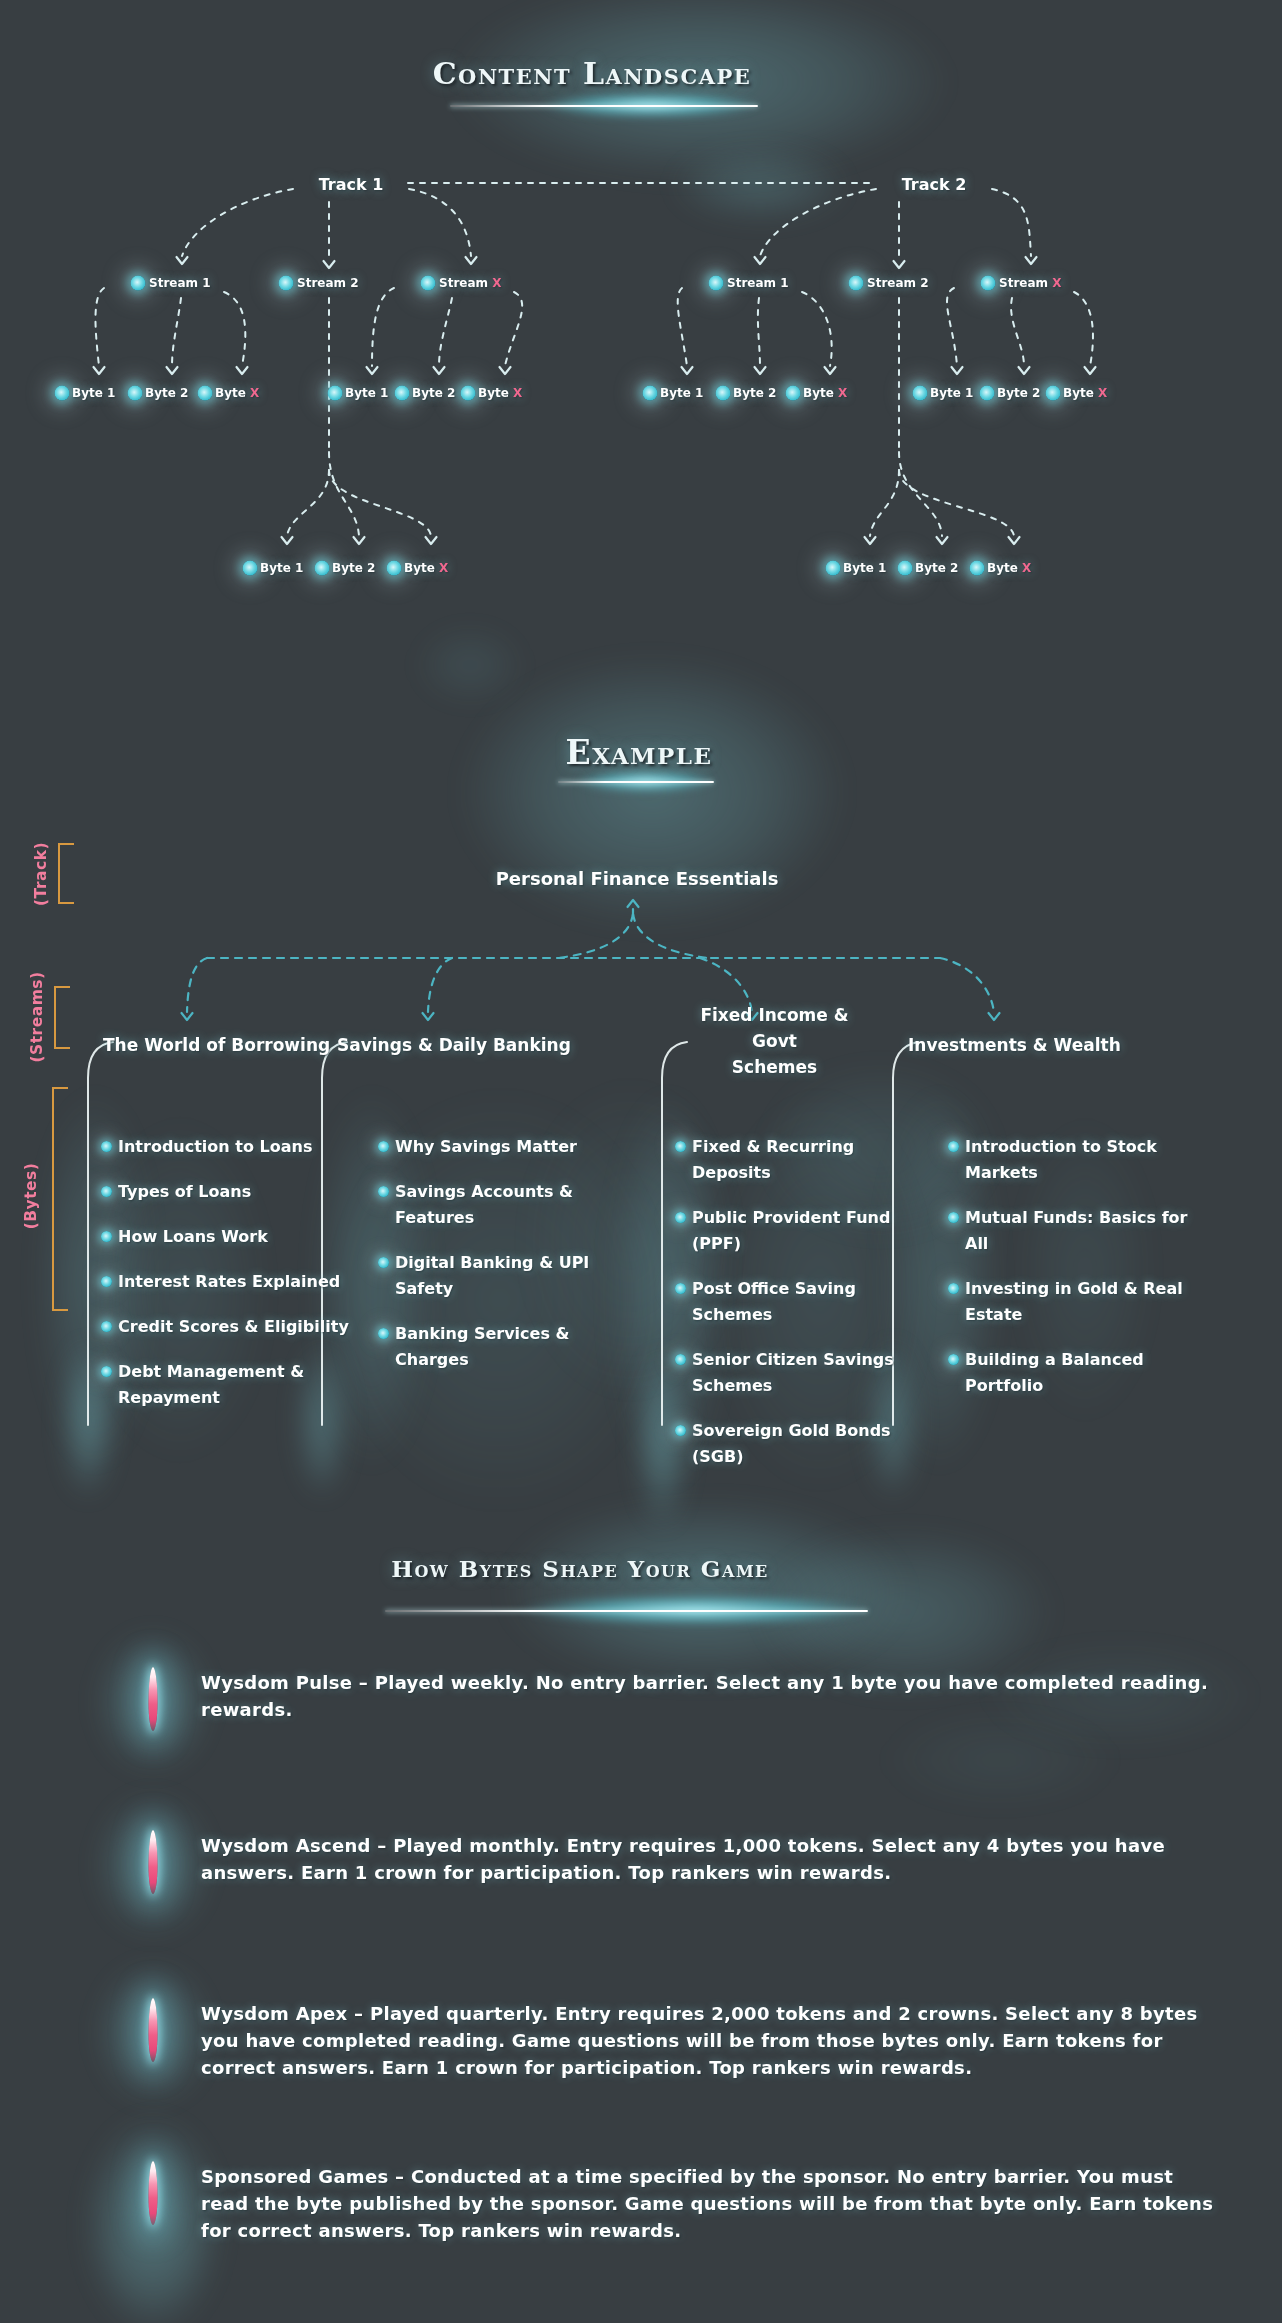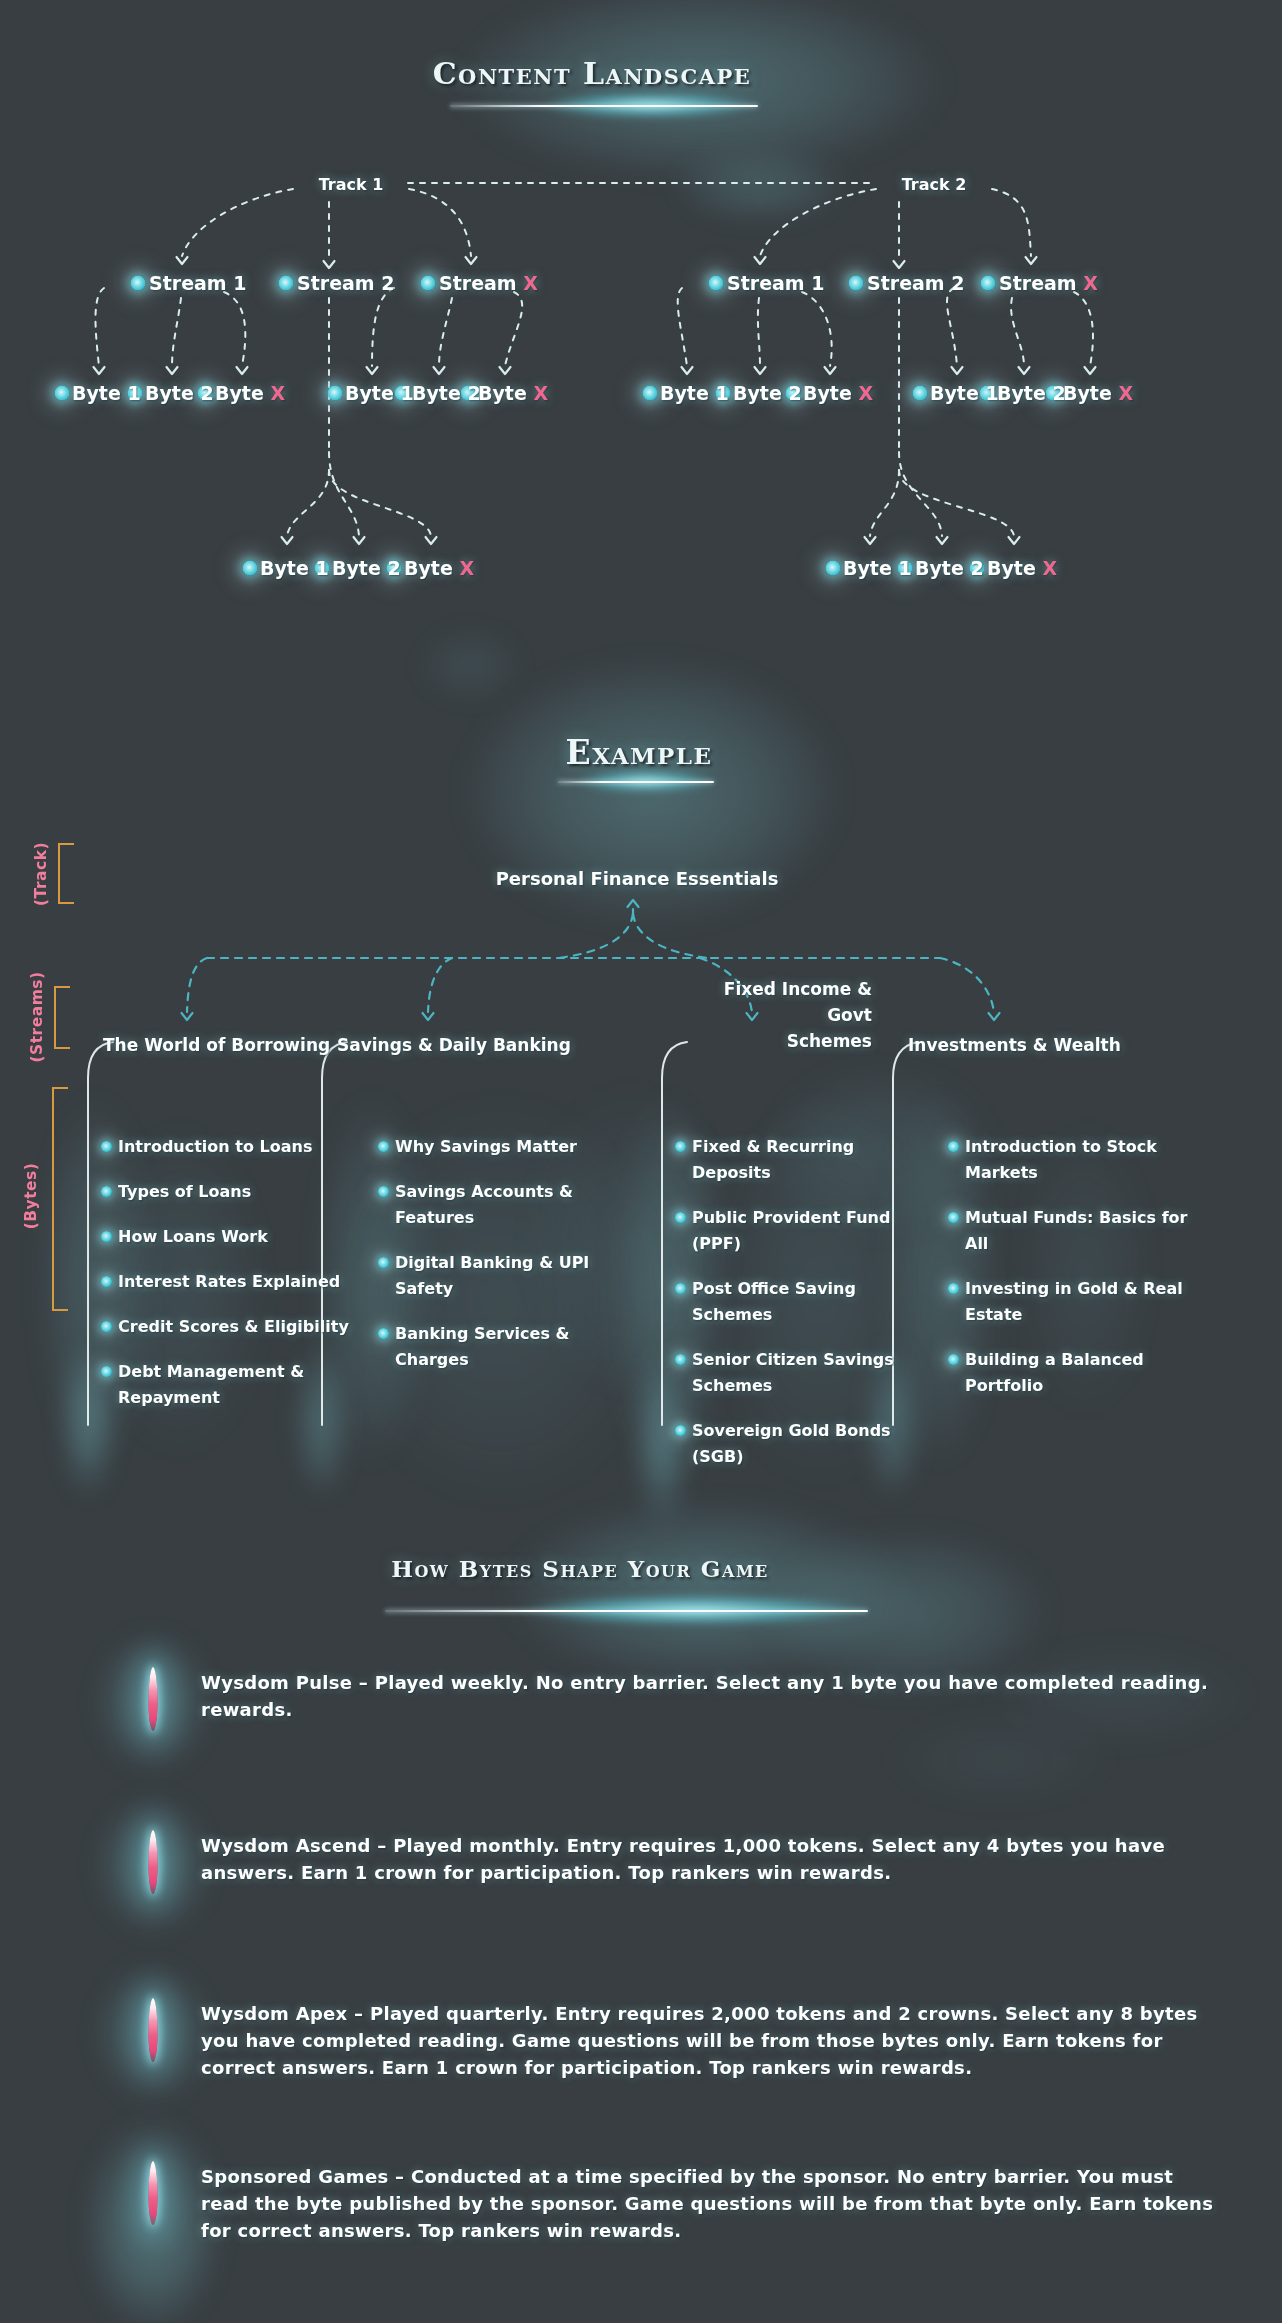--- a/index.html
+++ b/index.html
@@ -15,21 +15,21 @@
   .serif-title{position:absolute;transform:translate(-50%,-50%);z-index:4;white-space:nowrap;
      font-family:"DejaVu Serif","Liberation Serif",serif;font-variant:small-caps;font-weight:700;
      color:#eef7f8;letter-spacing:1.5px;text-shadow:2px 2px 3px rgba(22,27,30,.85),0 0 14px rgba(140,230,240,.35);}
   .t1{font-size:30px;} .t2{font-size:33px;} .t3{font-size:23px;}
   .comet-line{position:absolute;height:2px;z-index:3;border-radius:2px;
      background:linear-gradient(to right,rgba(255,255,255,.25),#fff 30%,#fff);box-shadow:0 0 5px rgba(200,245,250,.8);}
   .comet-glow{position:absolute;z-index:2;border-radius:50%;filter:blur(4px);
      background:radial-gradient(closest-side,rgba(175,242,250,.95),rgba(95,208,222,.6) 55%,rgba(95,208,222,0));}
   .tree-label{position:absolute;transform:translate(-50%,-50%);z-index:4;font-size:16px;font-weight:700;
      white-space:nowrap;text-shadow:0 0 10px rgba(140,230,240,.5),1px 1px 2px rgba(20,25,28,.6);}
-  .node-label{position:absolute;transform:translateY(-50%);z-index:4;font-size:19px;font-weight:700;
+  .node-label{position:absolute;transform:translateY(-50%);z-index:4;font-size:12px;font-weight:700;
      white-space:nowrap;text-shadow:0 0 10px rgba(140,230,240,.5),1px 1px 2px rgba(20,25,28,.6);text-align:center;}
   .px{color:#f0688f;}
   .dot{position:absolute;width:15px;height:15px;border-radius:50%;z-index:3;transform:translate(-50%,-50%);
      background:radial-gradient(circle at 45% 45%,#d9f7fa 0%,#6fd9e4 40%,#27b4c8 78%,rgba(39,180,200,.35));
      box-shadow:0 0 8px 4px rgba(110,215,228,.5),0 0 18px 12px rgba(160,180,182,.25);}
   .dot-sm{position:absolute;width:11px;height:11px;border-radius:50%;z-index:3;
      background:radial-gradient(circle at 45% 45%,#d9f7fa 0%,#6fd9e4 40%,#27b4c8 78%,rgba(39,180,200,.35));
      box-shadow:0 0 7px 3px rgba(110,215,228,.5),0 0 14px 9px rgba(160,180,182,.2);}
   .pfe{position:absolute;transform:translate(-50%,-50%);z-index:4;font-size:18px;font-weight:700;
      white-space:nowrap;text-shadow:0 0 10px rgba(140,230,240,.45),1px 1px 2px rgba(20,25,28,.6);}
@@ -242,21 +242,21 @@
       <div class="col-title" style="left: 337px; top: 1032px;">Savings &amp; Daily Banking</div>
       <div class="byte-list" style="left: 395px; top: 1134px;">
         <div class="byte-item"><span class="dot-sm"></span>Why Savings Matter</div>
         <div class="byte-item"><span class="dot-sm"></span>Savings Accounts &amp;
 Features</div>
         <div class="byte-item"><span class="dot-sm"></span>Digital Banking &amp; UPI
 Safety</div>
         <div class="byte-item"><span class="dot-sm"></span>Banking Services &amp;
 Charges</div>
       </div>
-      <div class="col-title wrap" style="left: 677px; top: 976px; width: 195px; text-align: right;">Fixed Income &amp; Govt
+      <div class="col-title wrap" style="left: 677px; top: 1002px; width: 195px;">Fixed Income &amp; Govt
 Schemes</div>
       <div class="byte-list" style="left: 692px; top: 1134px;">
         <div class="byte-item"><span class="dot-sm"></span>Fixed &amp; Recurring
 Deposits</div>
         <div class="byte-item"><span class="dot-sm"></span>Public Provident Fund
 (PPF)</div>
         <div class="byte-item"><span class="dot-sm"></span>Post Office Saving
 Schemes</div>
         <div class="byte-item"><span class="dot-sm"></span>Senior Citizen Savings
 Schemes</div>

